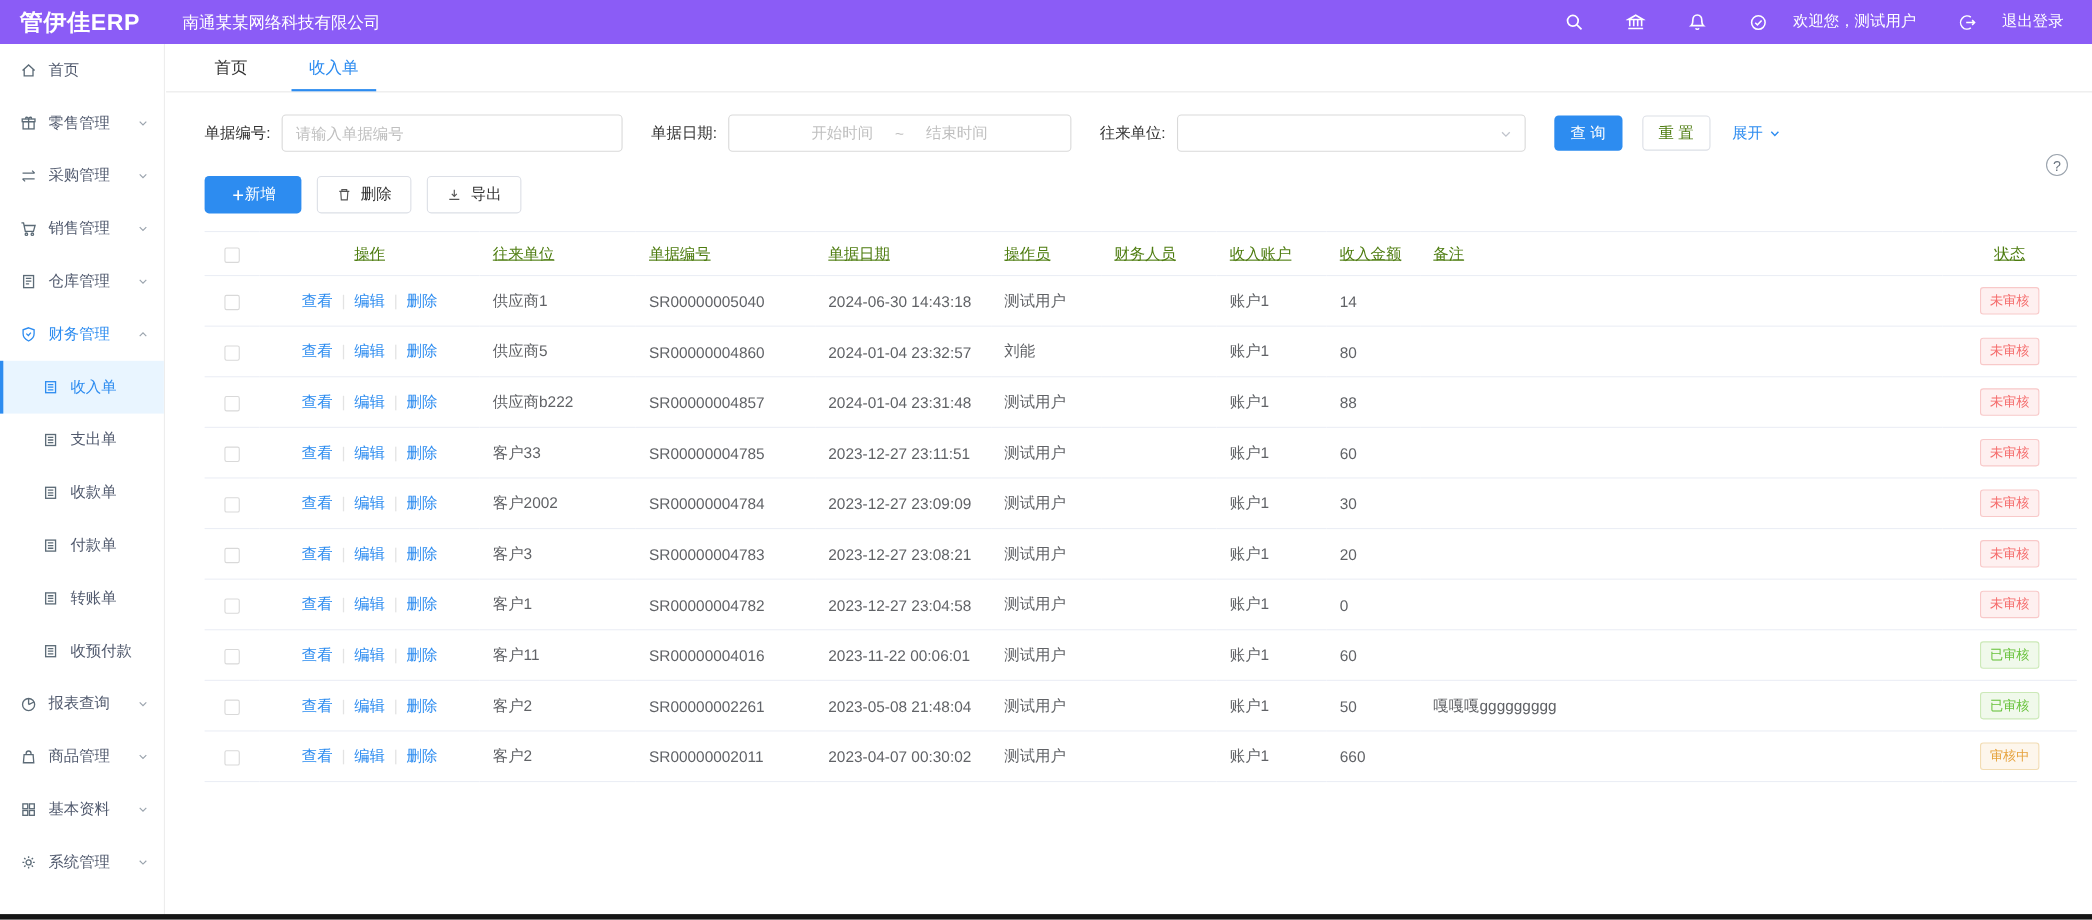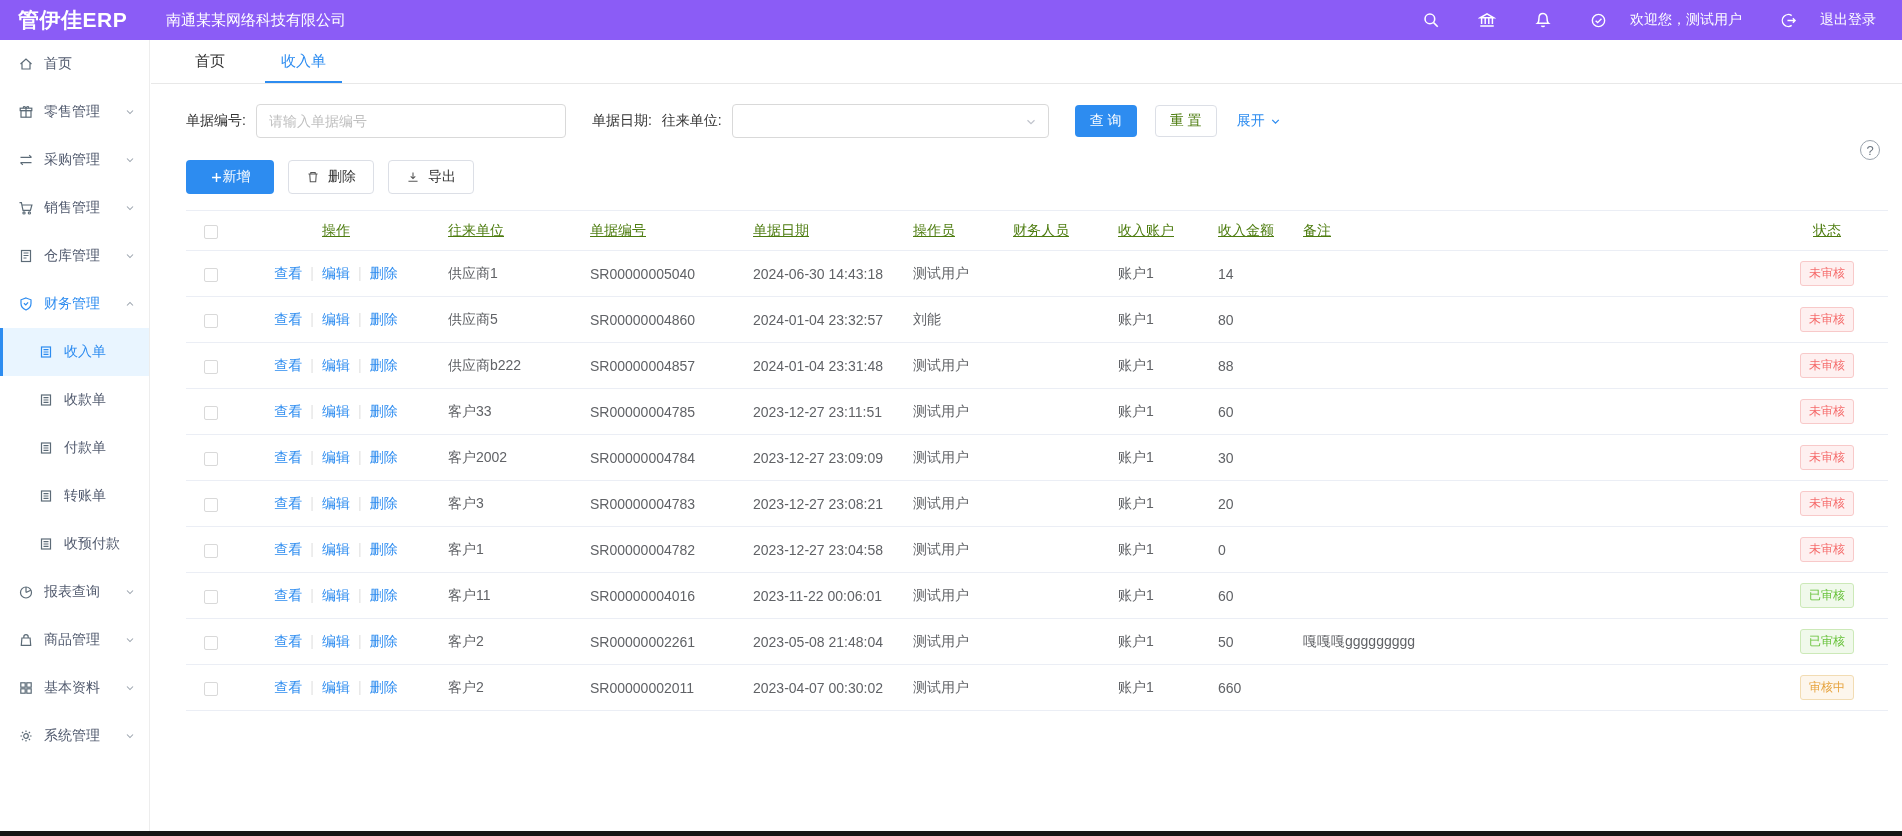--- a/index.html
+++ b/index.html
@@ -227,20 +227,29 @@
       </span>
       <span class="lbl">收入单</span>
     </div>
     <div class="side-item sub">
       <span class="ic">
         <svg width="16" height="16" viewBox="0 0 16 16" fill="none" stroke="currentColor" stroke-width="1.2">
           <rect x="3.5" y="3" width="9" height="10"></rect>
           <path d="M5.5 5.6 H10.5 M5.5 8 H10.5 M5.5 10.4 H10.5"></path>
         </svg>
       </span>
+      <span class="lbl">支出单</span>
+    </div>
+    <div class="side-item sub">
+      <span class="ic">
+        <svg width="16" height="16" viewBox="0 0 16 16" fill="none" stroke="currentColor" stroke-width="1.2">
+          <rect x="3.5" y="3" width="9" height="10"></rect>
+          <path d="M5.5 5.6 H10.5 M5.5 8 H10.5 M5.5 10.4 H10.5"></path>
+        </svg>
+      </span>
       <span class="lbl">收款单</span>
     </div>
     <div class="side-item sub">
       <span class="ic">
         <svg width="16" height="16" viewBox="0 0 16 16" fill="none" stroke="currentColor" stroke-width="1.2">
           <rect x="3.5" y="3" width="9" height="10"></rect>
           <path d="M5.5 5.6 H10.5 M5.5 8 H10.5 M5.5 10.4 H10.5"></path>
         </svg>
       </span>
       <span class="lbl">付款单</span>
@@ -329,20 +338,25 @@
       <div class="tab active">收入单</div>
     </div>
 
   <div class="content">
 
     <div class="filter-row">
       <span class="f-label">单据编号:</span>
       <input class="box bill-input" type="text" placeholder="请输入单据编号" style="">
       <span class="spacer"></span>
       <span class="f-label">单据日期:</span>
+      <span class="box date-box">
+        <span>开始时间</span>
+        <span>~</span>
+        <span>结束时间</span>
+      </span>
       <span class="f-label">往来单位:</span>
       <span class="box sel-box">
         <span class="chev">
           <svg width="14" height="14" viewBox="0 0 16 16" fill="none" stroke="currentColor" stroke-width="1.4">
               <path d="M4 6 L8 10 L12 6"></path>
             </svg>
         </span>
       </span>
       <button class="btn btn-primary">查 询</button>
       <button class="btn btn-default">重 置</button>

